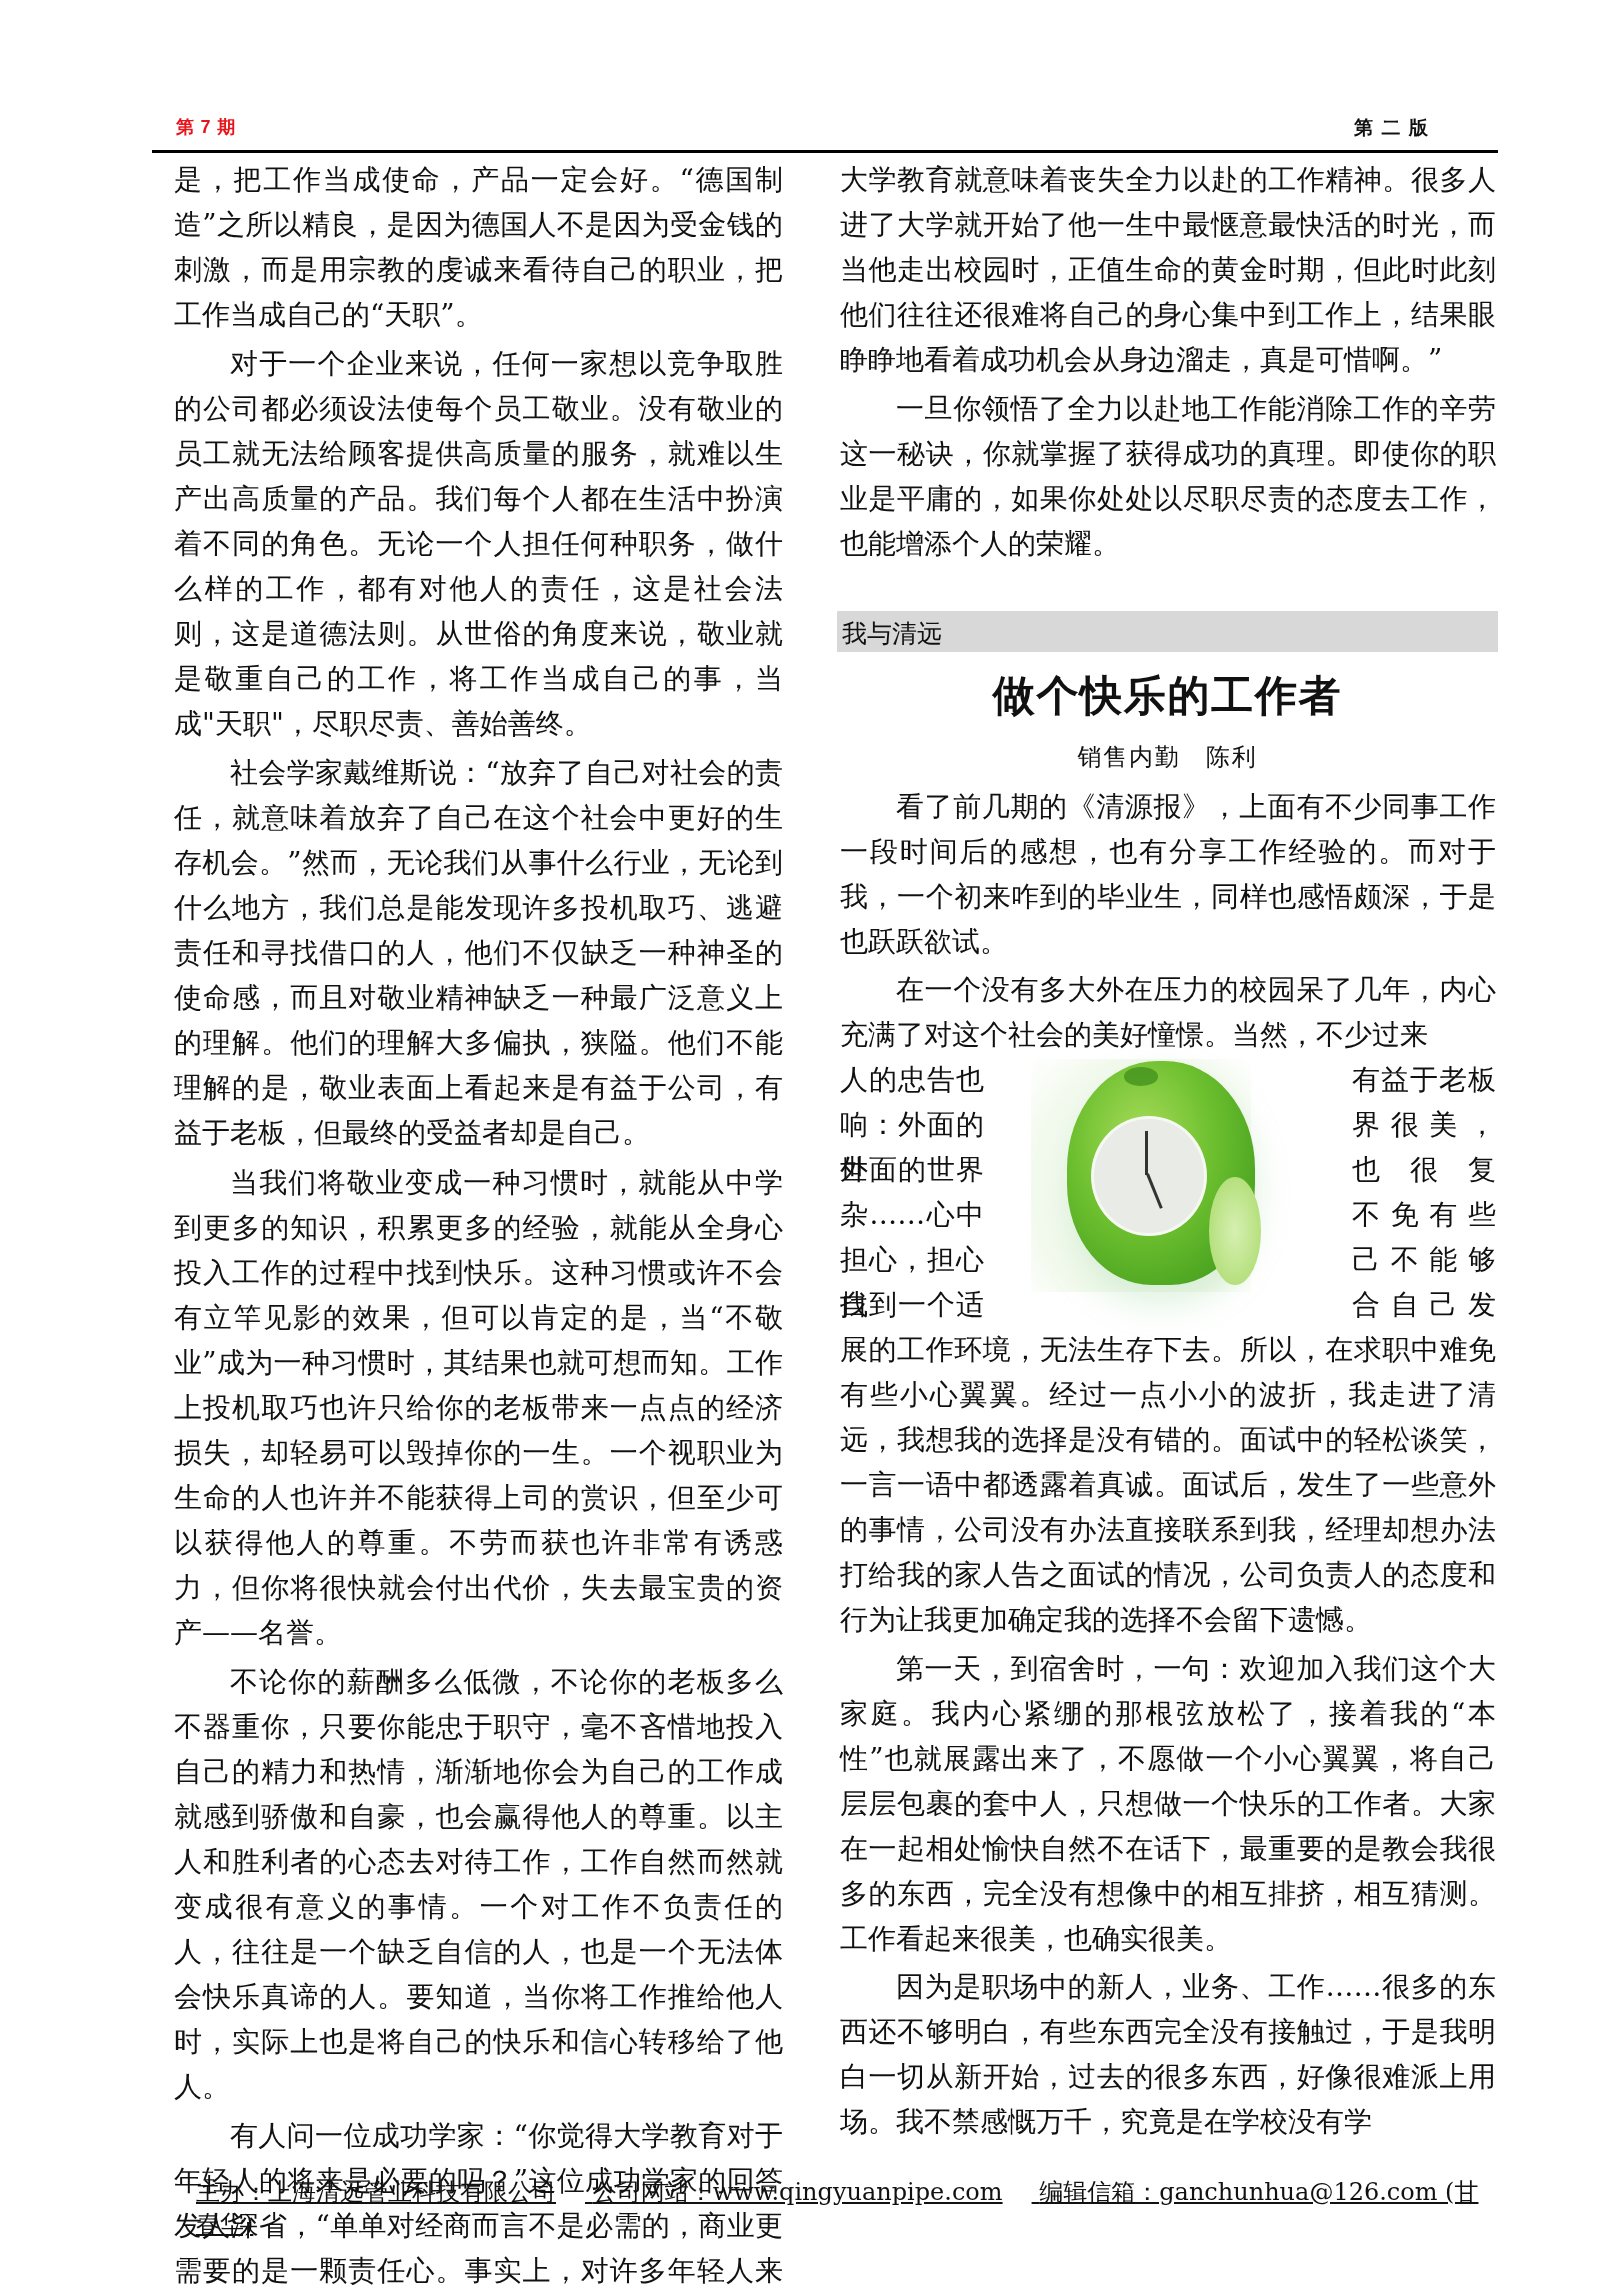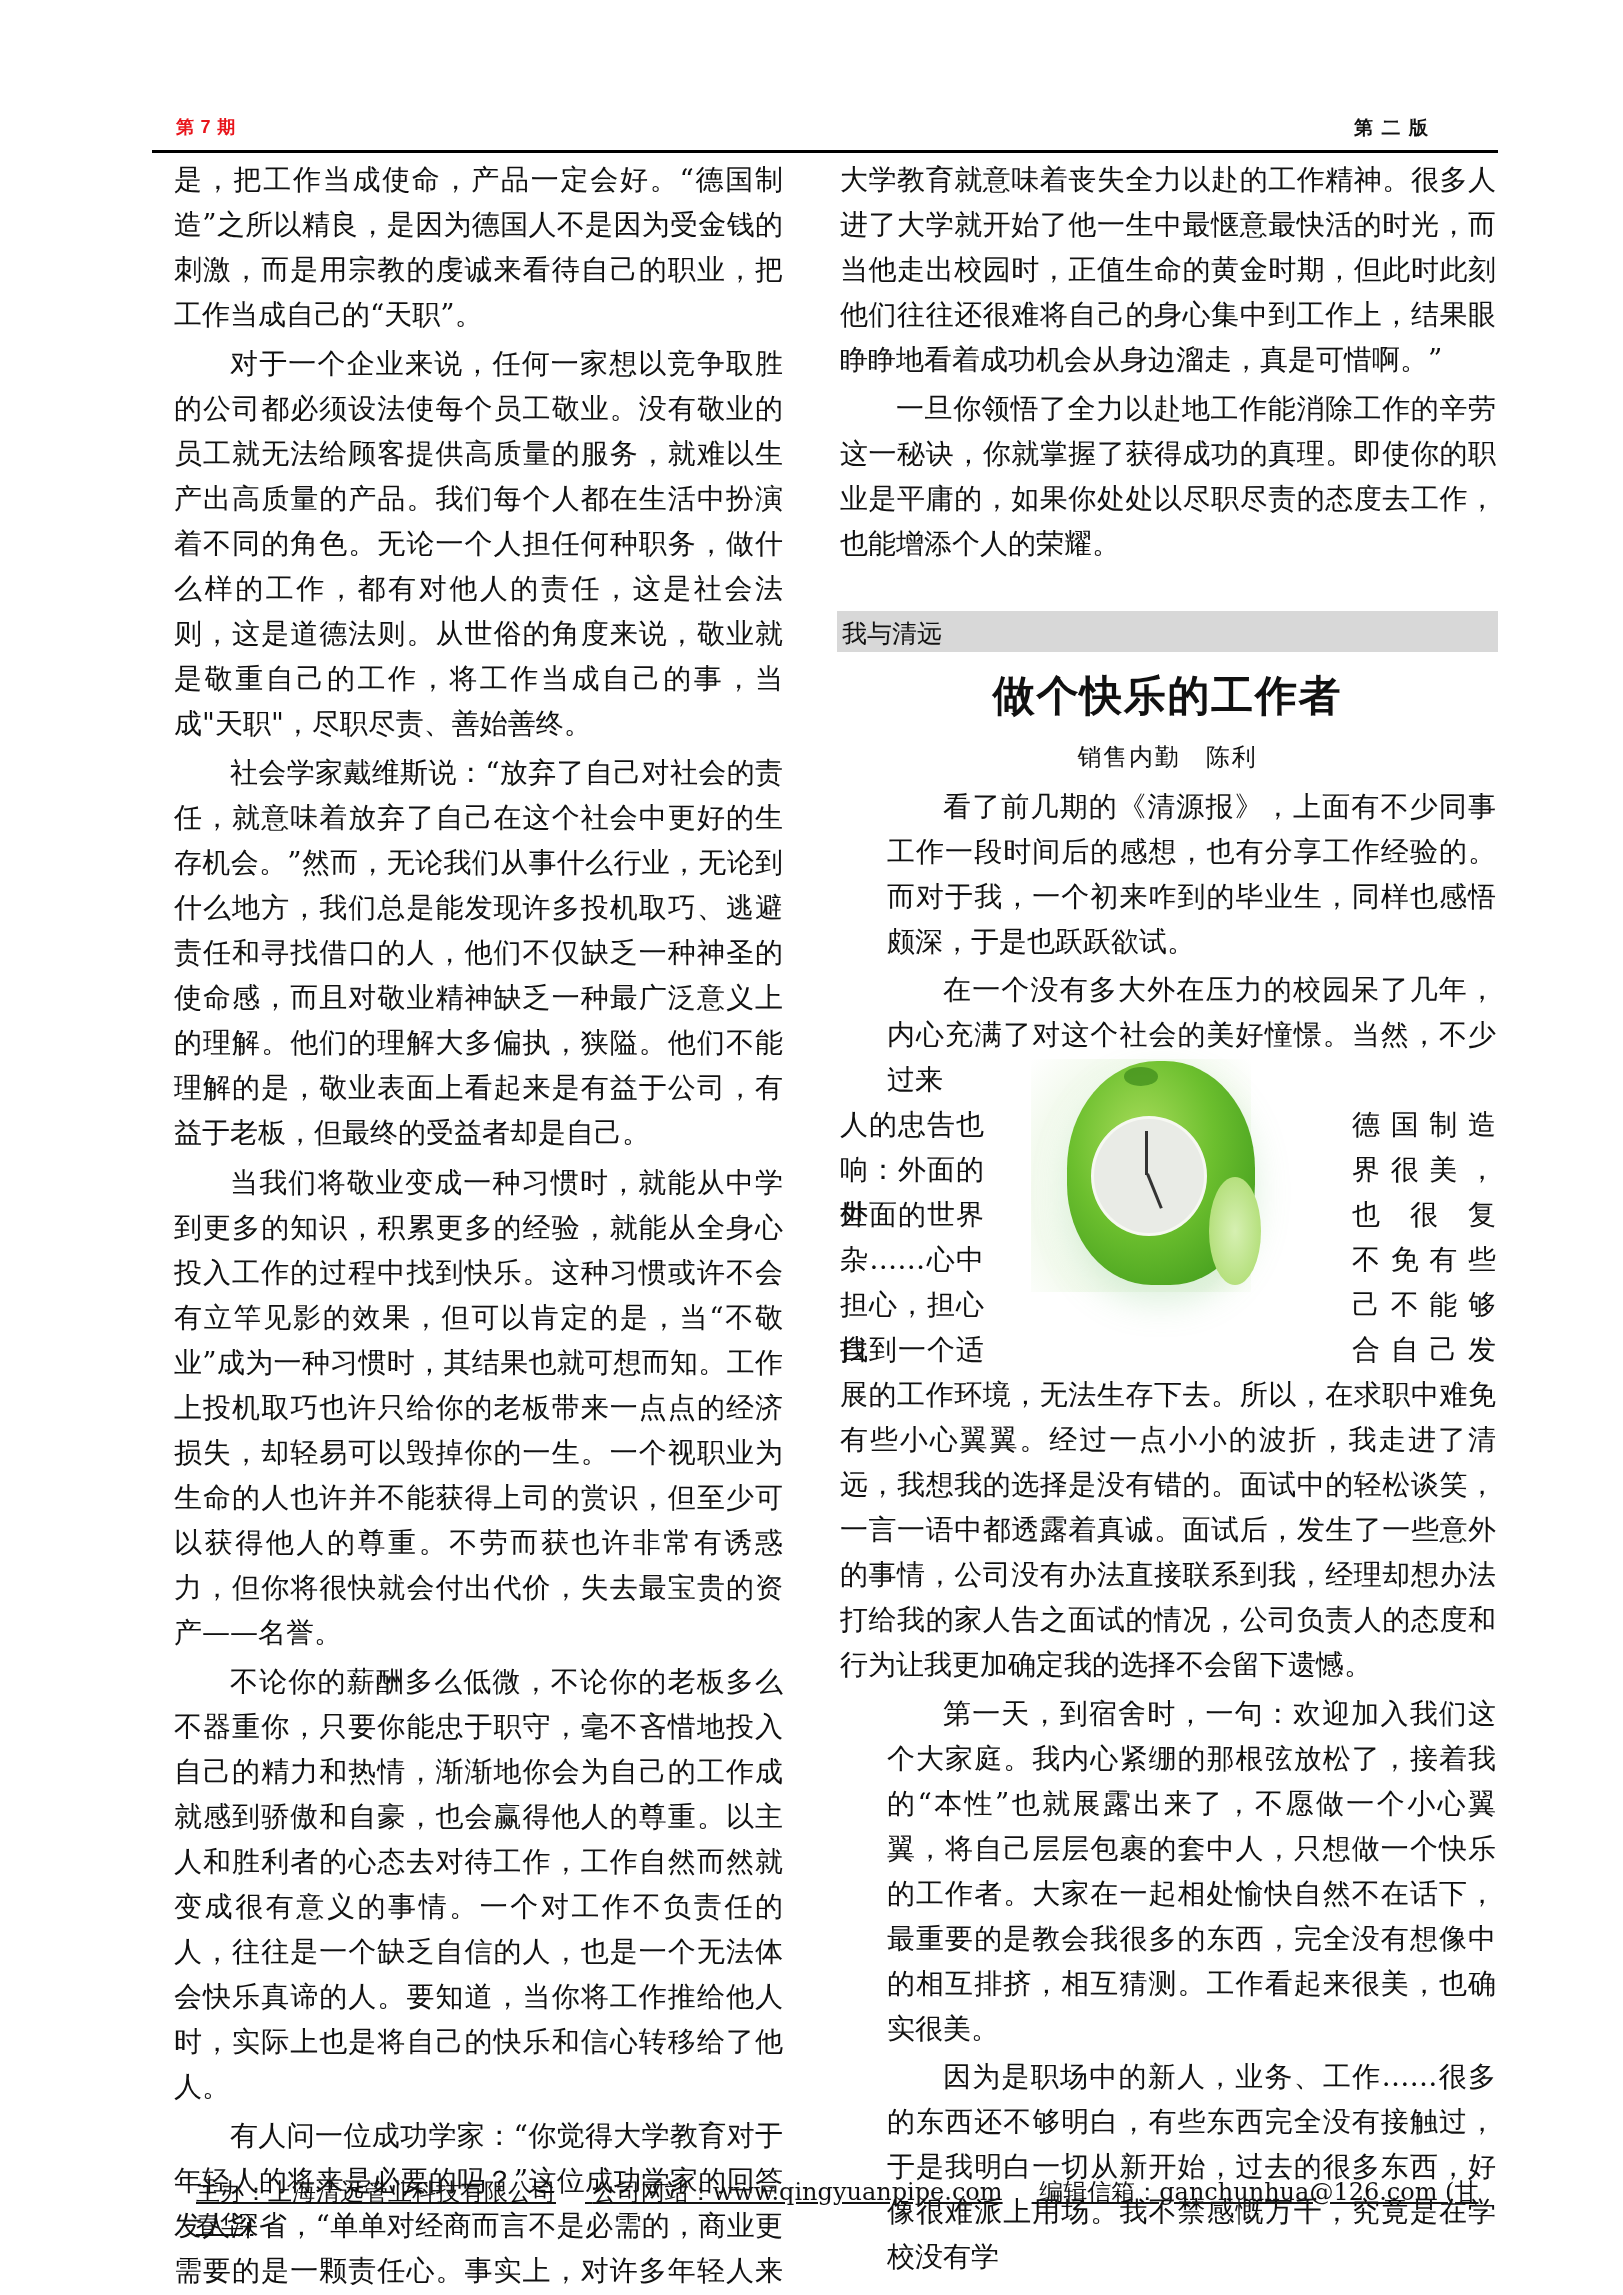--- a/index.html
+++ b/index.html
@@ -11,21 +11,21 @@
   .col-left{left:174px;width:609px;}
   .col-right{left:840px;width:656px;}
   .col p{margin:0 0 4.2px 0;text-align:justify;text-indent:0;}
   .col p.ind{text-indent:2em;}
   .section-bar{position:absolute;left:837px;top:611px;width:661px;height:41px;background:#d8d8d8;}
   .section-label{position:absolute;left:842px;top:617px;font-family:"DejaVu Sans","Liberation Sans",sans-serif;font-size:25px;color:#111;}
   .art-title{position:absolute;left:837px;top:668px;width:661px;text-align:center;font-family:Liberation Mono, monospace;font-weight:bold;font-size:42px;letter-spacing:1.7px;color:#111;}
   .byline{position:absolute;left:837px;top:741px;width:661px;text-align:center;font-size:24px;letter-spacing:1.7px;}
   .art-body{position:absolute;left:840px;top:784px;width:656px;font-size:28px;line-height:45px;}
   .art-body p{margin:0 0 3.4px 0;text-align:justify;}
-  .art-body p.ind{text-indent:2em;margin-left:47px;}
+  .art-body p.ind{text-indent:2em;}
   .wrap-row{display:flex;justify-content:space-between;height:45px;}
   .wrap-row span{display:inline-block;width:144px;text-align:justify;text-align-last:justify;}
   .image-box{position:absolute;left:1031px;top:1059px;width:220px;height:233px;background:radial-gradient(ellipse at 50% 55%, #fff 0%, #f3faee 70%, #fff 100%);}
   .apple{position:absolute;left:1067px;top:1061px;width:188px;height:224px;border-radius:48% 48% 45% 45%;background:radial-gradient(ellipse at 40% 35%, #a8dc5a 0%, #6cbf2e 45%, #3f9a1c 90%);box-shadow:0 17px 34px rgba(120,200,120,0.25);}
   .apple-stem{position:absolute;left:1124px;top:1067px;width:34px;height:18.6px;border-radius:50%;background:#3c8a1a;opacity:.7;}
   .clock{position:absolute;left:1091px;top:1116px;width:110px;height:114px;border-radius:50%;background:#e9ebe6;border:3.4px solid #f6f8f2;}
   .hand-h{position:absolute;left:1145px;top:1131px;width:2.5px;height:44px;background:#333;}
   .hand-m{position:absolute;left:1146px;top:1174px;width:2.5px;height:37px;background:#333;transform-origin:top;transform:rotate(-22deg);}
   .slice{position:absolute;left:1209px;top:1177px;width:52px;height:108px;border-radius:50%;background:radial-gradient(ellipse, #d6f0b2 0%, #b6e07e 70%, #8cc84a 100%);}
   .footer{position:absolute;left:196px;top:2176px;width:1302px;font-size:24px;color:#111;text-decoration:underline;}
@@ -57,21 +57,21 @@
 
 <div class="art-title">做个快乐的工作者</div>
 <div class="byline">销售内勤　陈利</div>
 
 <div class="art-body">
   <p class="ind">看了前几期的《清源报》，上面有不少同事工作一段时间后的感想，也有分享工作经验的。而对于我，一个初来咋到的毕业生，同样也感悟颇深，于是也跃跃欲试。</p>
   <p class="ind" style="margin-bottom:0">在一个没有多大外在压力的校园呆了几年，内心充满了对这个社会的美好憧憬。当然，不少过来</p>
   <div>
     <div class="wrap-row">
         <span>人的忠告也</span>
-        <span>德国制造</span>
+        <span>有益于老板</span>
       </div>
     <div class="wrap-row">
         <span>响：外面的世</span>
         <span>界很美，</span>
       </div>
     <div class="wrap-row">
         <span>外面的世界</span>
         <span>也很复</span>
       </div>
     <div class="wrap-row">

